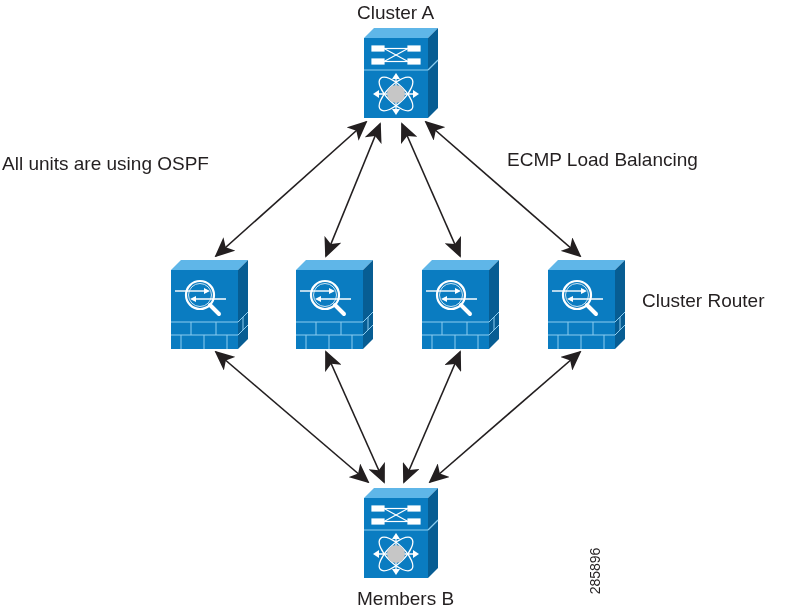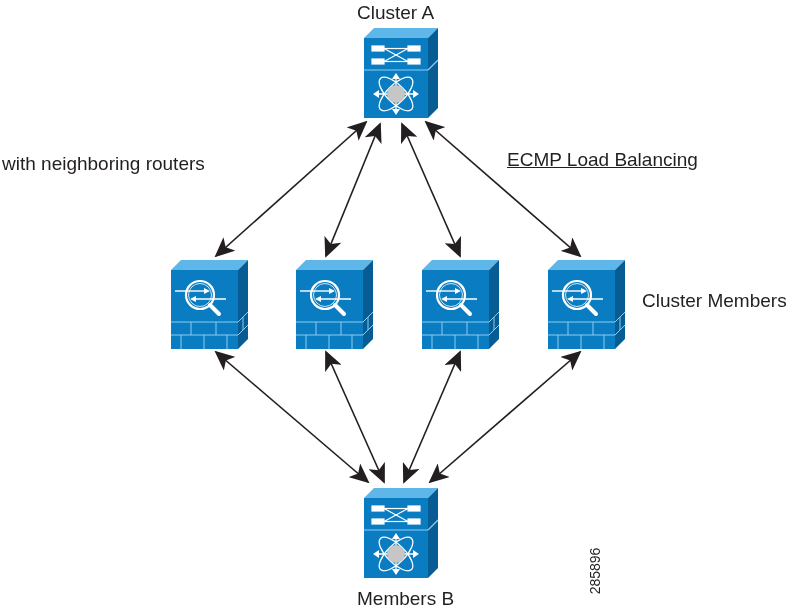--- a/index.html
+++ b/index.html
@@ -3,21 +3,21 @@
 <meta charset="utf-8">
 <style>
   html, body { margin: 0; padding: 0; background: #ffffff; }
   body { width: 801px; height: 615px; position: relative; overflow: hidden;
          font-family: "Liberation Sans", sans-serif; color: #231f20; }
   .label { position: absolute; font-size: 19px; line-height: 22px; white-space: nowrap; }
   #lbl-router-a { left: 357px; top: 2px; }
   #lbl-router-b { left: 357px; top: 588px; }
   #lbl-ospf { left: 2px; top: 150px; line-height: 28px; }
   #lbl-ospf span { display: block; }
-  #lbl-ecmp { left: 507px; top: 149px; text-decoration: underline; }
+  #lbl-ecmp { left: 507px; top: 149px; }
   #lbl-cluster { left: 642px; top: 290px; }
   #lbl-figid { left: 572px; top: 560px; font-size: 14px; transform: rotate(-90deg); transform-origin: center; }
   svg#diagram { position: absolute; left: 0; top: 0; }
 </style>
 </head>
 <body>
 
 <svg id="diagram" width="801" height="615" viewBox="0 0 801 615" xmlns="http://www.w3.org/2000/svg">
   <defs>
     <marker id="ah" markerWidth="10" markerHeight="10" refX="9" refY="5" orient="auto-start-reverse" markerUnits="userSpaceOnUse" viewBox="0 0 10 10">
@@ -98,18 +98,18 @@
   <use href="#router-sym" x="364" y="28"></use>
   <use href="#fw-sym" x="171" y="260"></use>
   <use href="#fw-sym" x="296" y="260"></use>
   <use href="#fw-sym" x="422" y="260"></use>
   <use href="#fw-sym" x="548" y="260"></use>
   <use href="#router-sym" x="364" y="488"></use>
 </svg>
 
 <div class="label" id="lbl-router-a">Cluster A</div>
 <div class="label" id="lbl-ospf">
-  <span>with neighboring routers</span>
+  <span>All units are using OSPF</span>
 </div>
 <div class="label" id="lbl-ecmp">ECMP Load Balancing</div>
-<div class="label" id="lbl-cluster">Cluster Members</div>
+<div class="label" id="lbl-cluster">Cluster Router</div>
 <div class="label" id="lbl-router-b">Members B</div>
 <div class="label" id="lbl-figid">285896</div>
 
 </body></html>

